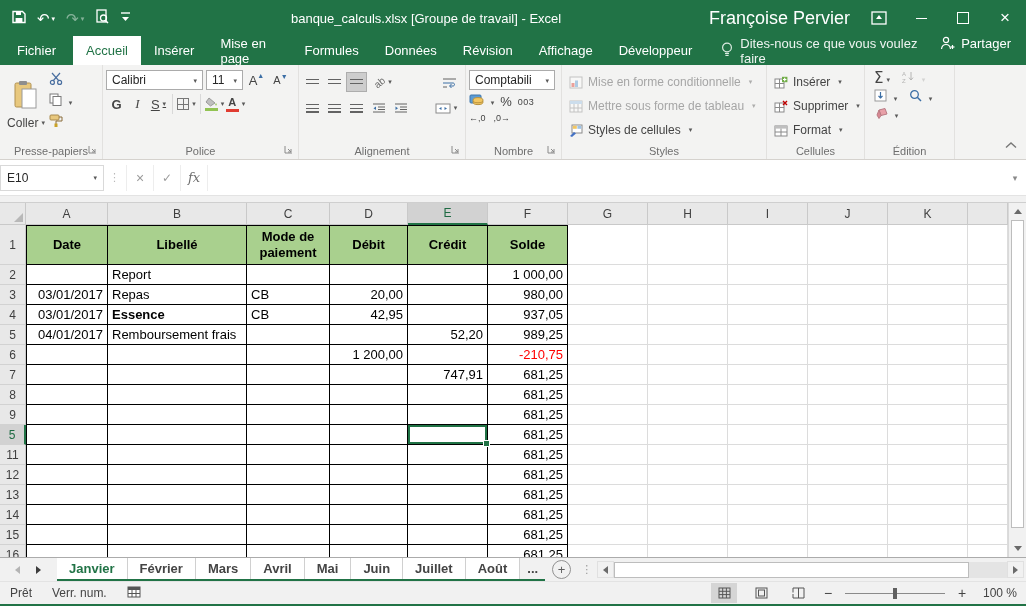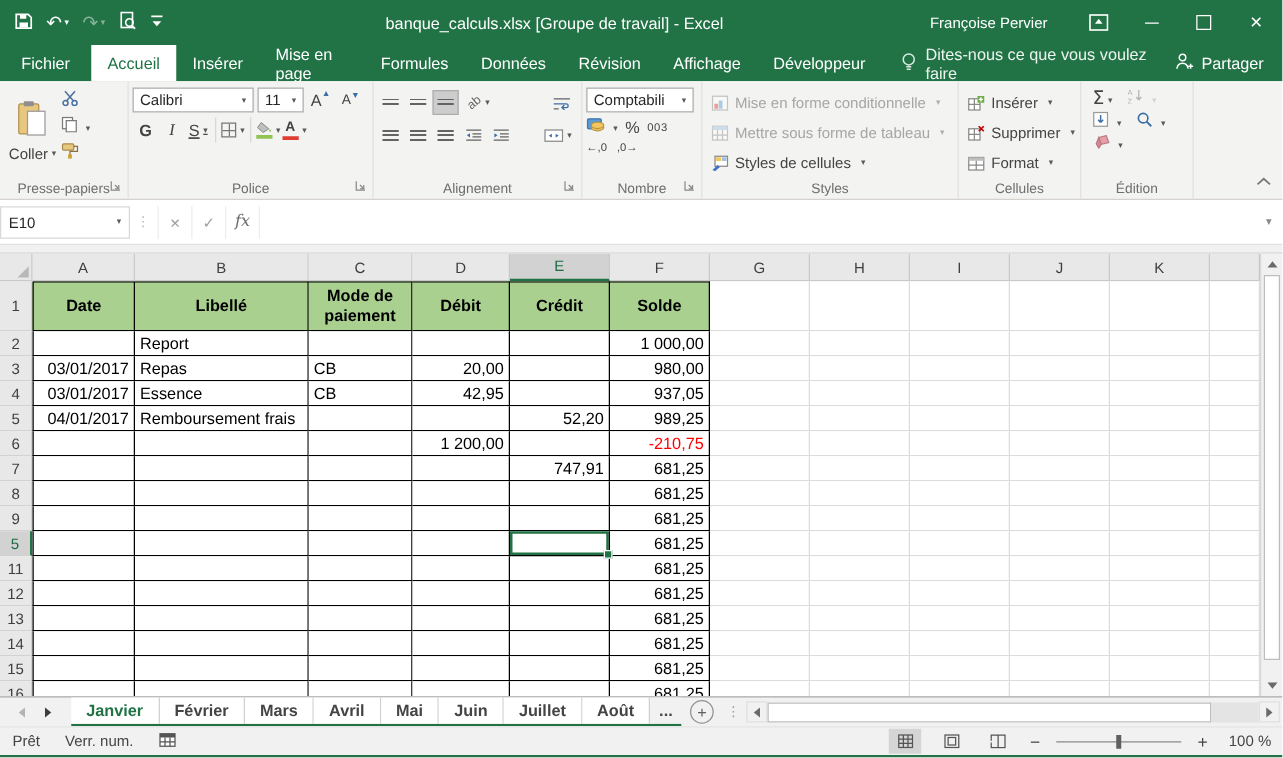--- a/index.html
+++ b/index.html
@@ -8,32 +8,32 @@
 
   
   .titlebar{height:36px;background:#217346;display:flex;align-items:center;color:#fff;flex:0 0 36px}
   .qat{display:flex;align-items:center;gap:11px;padding:0 12px}
   .qat .g{display:flex;align-items:center;gap:2px}
   .dim{opacity:.45}
   .uglyph{font-size:15px;line-height:1;color:#fff}
   .car{font-size:7px;color:#fff;line-height:1}
   .title{flex:1;text-align:center;white-space:nowrap;font-size:13px}
   .tbright{display:flex;align-items:center}
-  .user{margin-right:20px;font-size:12px}
+  .user{margin-right:8px;font-size:18px}
   .winbtn{width:42px;height:36px;display:flex;align-items:center;justify-content:center;font-size:14px}
   .minline{width:11px;height:1px;background:#fff}
   .maxbox{width:10px;height:10px;border:1px solid #fff}
 
   
   .menubar{height:29px;background:#217346;display:flex;align-items:stretch;color:#fff;flex:0 0 29px}
   .mtab{padding:0 13px;display:flex;align-items:center;cursor:default}
   .mtab.file{padding:0 17px}
   .mtab.active{background:#fff;color:#217346}
   .tellme{display:flex;align-items:center;gap:7px;margin-left:16px;color:rgba(255,255,255,.92)}
-  .share{margin-left:auto;display:flex;align-items:center;gap:6px;padding-right:15px}
+  .share{margin-left:auto;display:flex;gap:6px;padding-right:15px}
 
   
   .ribbon{height:95px;background:#F3F3F2;border-bottom:1px solid #D5D2CE;display:flex;flex:0 0 95px;box-sizing:border-box;position:relative}
   .rgroup{display:flex;flex-direction:column;border-right:1px solid #E2E1DF;box-sizing:border-box;padding:3px 3px 0}
   .gcontent{flex:1;display:flex;color:#444}
   .glabel{height:17px;font-size:11px;color:#6E6E6E;display:flex;align-items:center;justify-content:center;position:relative}
   .launcher{position:absolute;right:2px;bottom:3px}
   .drop::after{content:"▾";font-size:7px;color:#595959;margin-left:3px;vertical-align:middle}
   .ddim::after{opacity:.45}
   .rbtn{display:flex;align-items:center;color:#444;font-size:12px}
@@ -604,21 +604,21 @@
             <div class="cell a-left" style="flex: 0 0 80px;"></div>
             <div class="cell a-left" style="flex: 0 0 80px;"></div>
             <div class="cell a-left" style="flex: 0 0 80px;"></div>
             <div class="cell a-left" style="flex: 0 0 80px;"></div>
             <div class="cell a-left" style="flex: 0 0 80px;"></div>
             <div class="cell a-left" style="flex: 0 0 40px;"></div>
           </div>
           <div class="grow" style="flex: 0 0 20px; height: 20px;">
             <div class="rowhead">4</div>
             <div class="cell tbl tleft a-right" style="flex: 0 0 82px;">03/01/2017</div>
-            <div class="cell tbl a-left" style="flex: 0 0 139px;">Essence</div>
+            <div class="cell tbl a-left" style="flex: 0 0 139px; font-weight: bold;">Essence</div>
             <div class="cell tbl a-left" style="flex: 0 0 83px;">CB</div>
             <div class="cell tbl a-right" style="flex: 0 0 78px;">42,95</div>
             <div class="cell tbl a-right" style="flex: 0 0 80px;"></div>
             <div class="cell tbl a-right" style="flex: 0 0 80px;">937,05</div>
             <div class="cell a-left" style="flex: 0 0 80px;"></div>
             <div class="cell a-left" style="flex: 0 0 80px;"></div>
             <div class="cell a-left" style="flex: 0 0 80px;"></div>
             <div class="cell a-left" style="flex: 0 0 80px;"></div>
             <div class="cell a-left" style="flex: 0 0 80px;"></div>
             <div class="cell a-left" style="flex: 0 0 40px;"></div>

